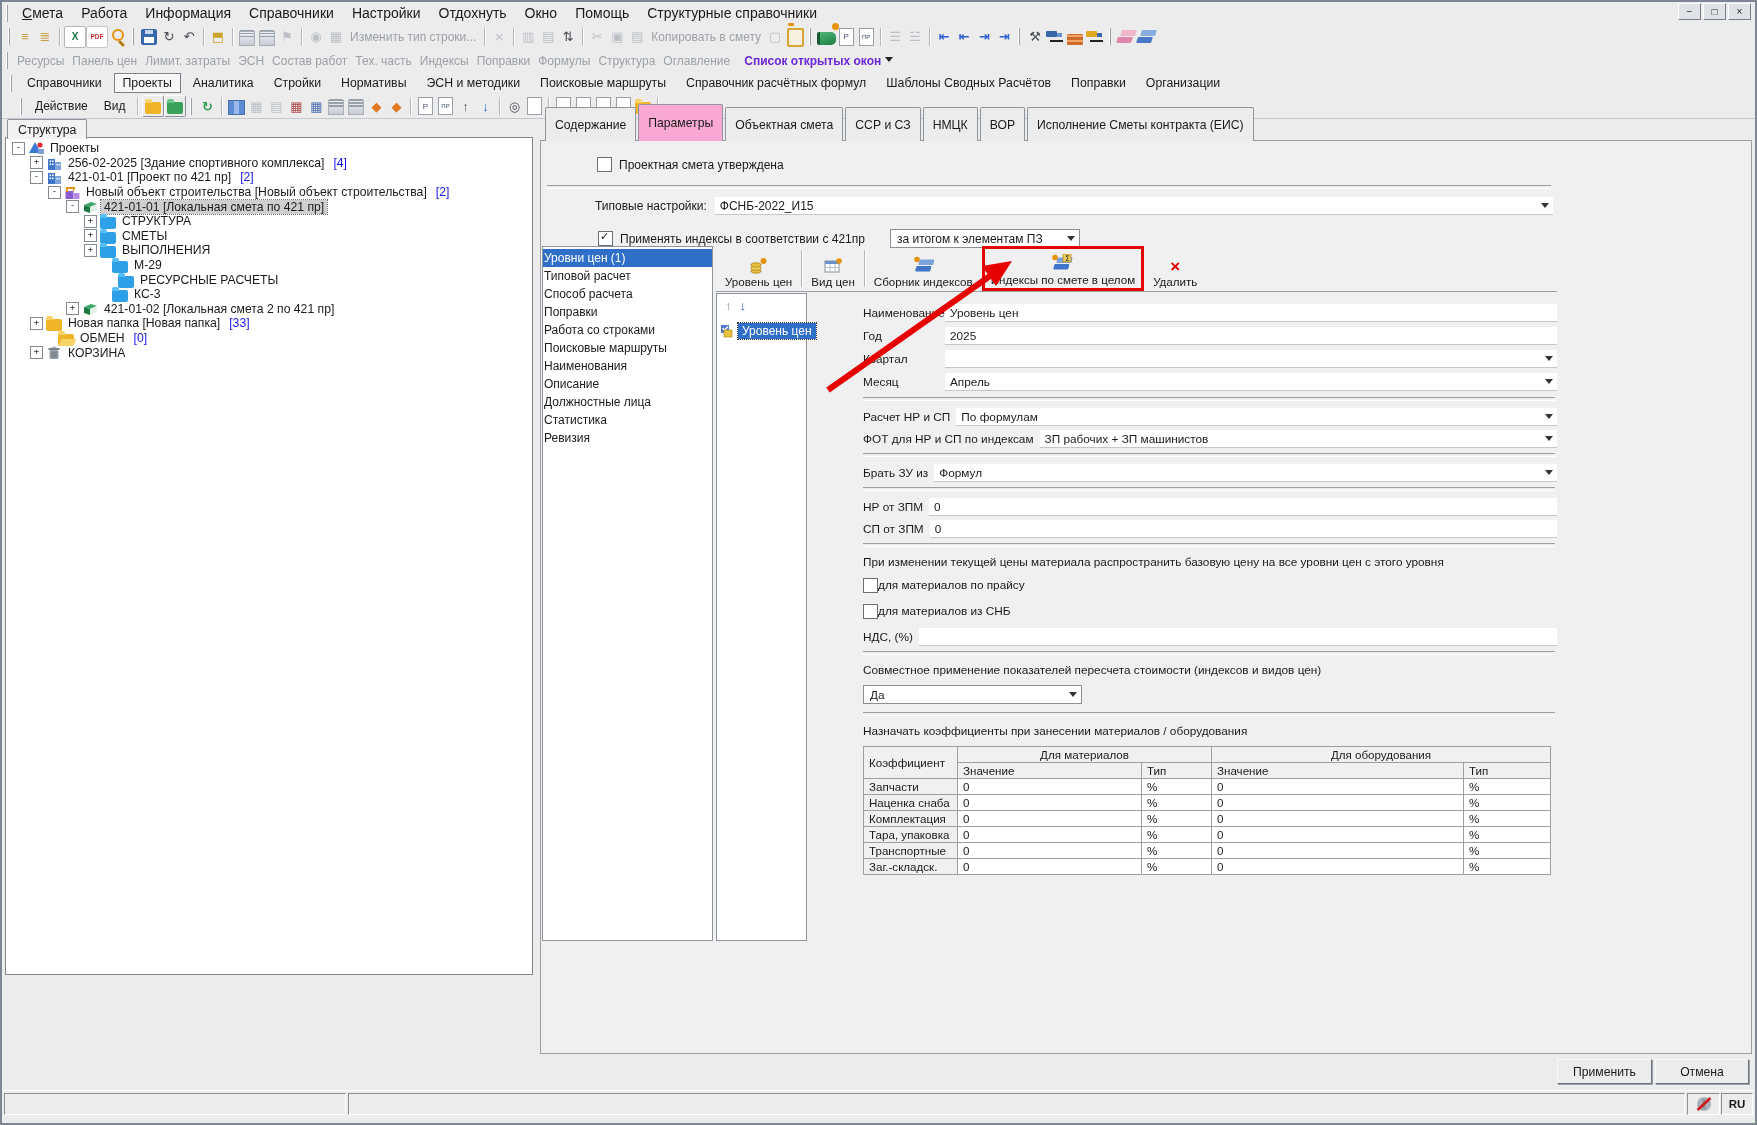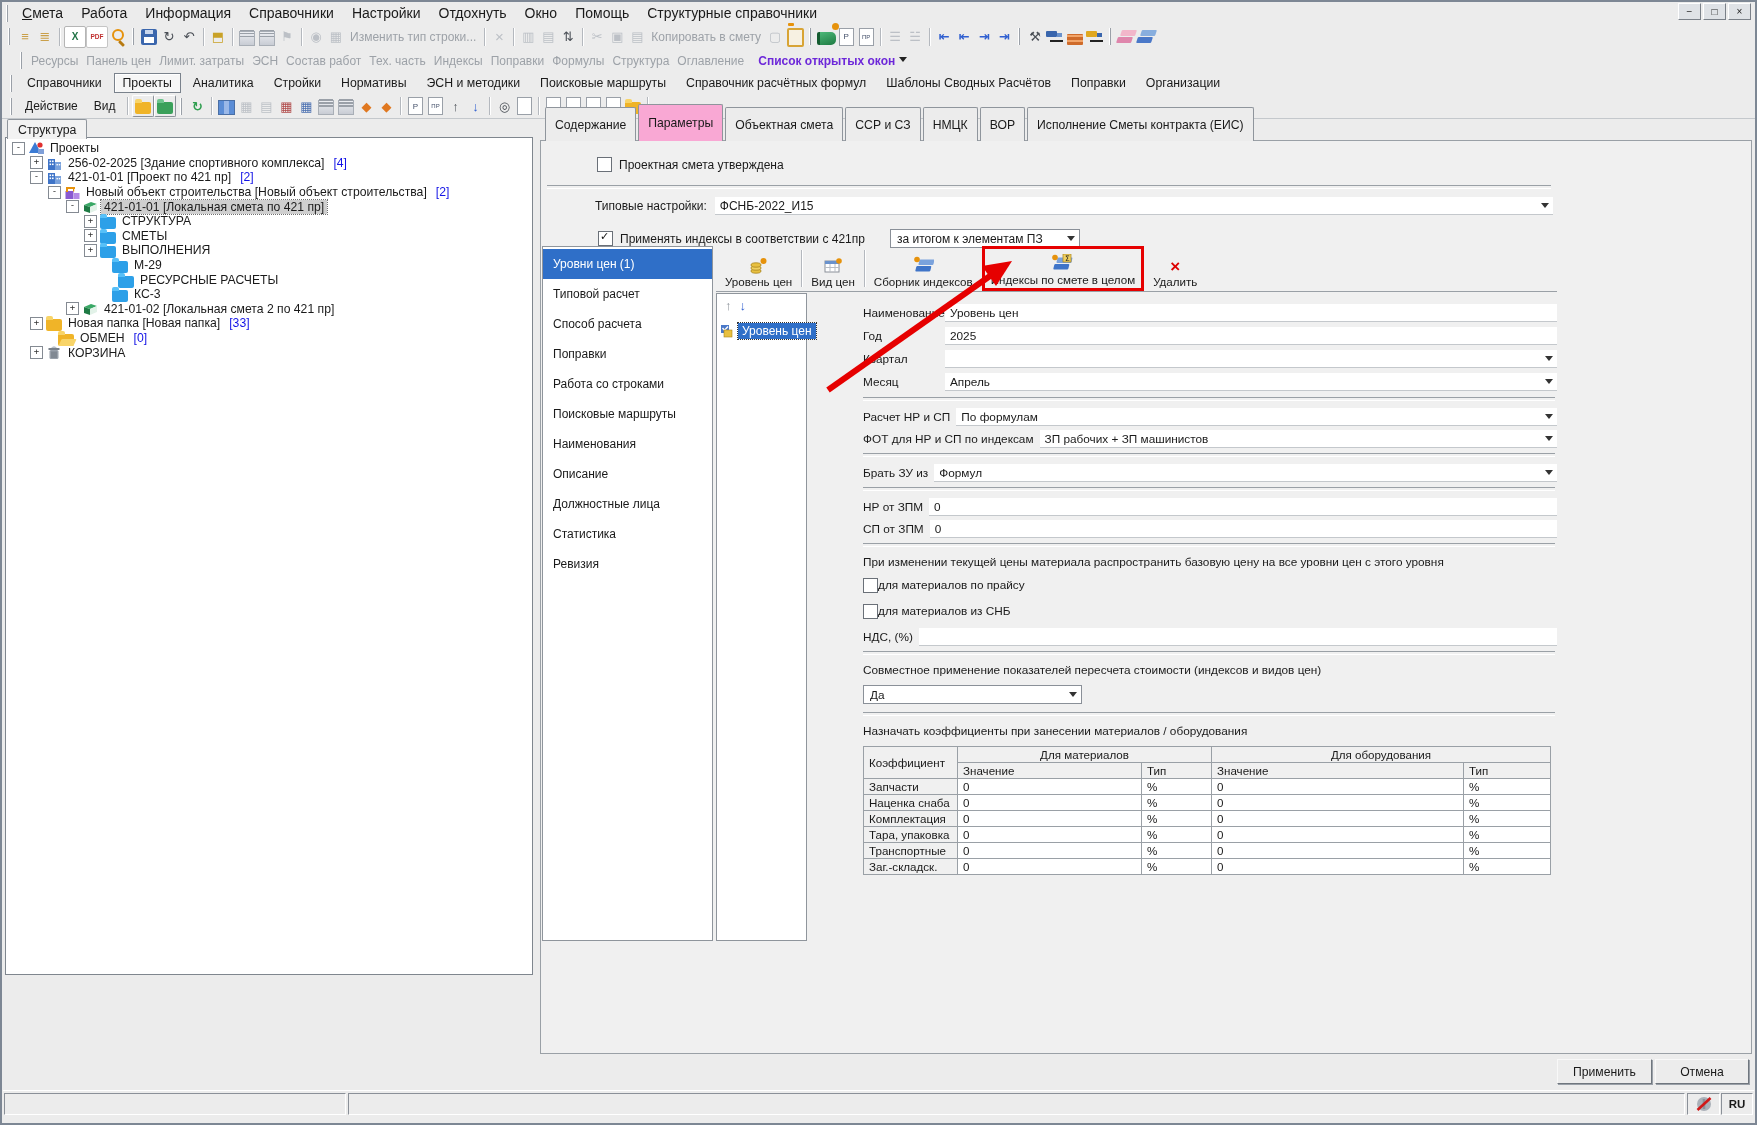--- a/index.html
+++ b/index.html
@@ -63,31 +63,31 @@
            background:#ececec;border-bottom:1px solid #d8d8d8;font-size:14px}
   .mi{padding:0 9px;white-space:nowrap;cursor:default}
   .mi.hk::first-letter{text-decoration:underline}
   .winbtns{position:absolute;top:3px;right:6px;display:flex;gap:2px;z-index:60}
   .wb{width:21px;height:15px;display:flex;align-items:center;justify-content:center;font-size:10px;
       border:1px solid;border-color:#fff #7a8088 #7a8088 #fff;background:#dfe2e6;color:#222}
 
   .toolbar1{position:absolute;top:24px;left:2px;right:2px;height:25px;display:flex;align-items:center;
             background:#ececec;border-bottom:1px solid #d4d4d4;padding-left:2px}
   .toolbar2{position:absolute;top:49px;left:2px;right:2px;height:23px;display:flex;align-items:center;
-            background:#ececec;border-bottom:1px solid #d4d4d4;padding-left:14px;font-size:12px}
+            background:#ececec;border-bottom:1px solid #d4d4d4;padding-left:0;font-size:12px}
   .openwin{font-weight:700;color:#6d28d9;margin-left:10px;white-space:nowrap}
   .caret{display:inline-block;width:0;height:0;border:4px solid transparent;border-top:5px solid #222;margin-left:4px;vertical-align:middle}
 
   .wtabs{position:absolute;top:72px;left:2px;right:2px;height:22px;display:flex;align-items:center;
          background:#ececec;border-bottom:1px solid #c8c8c8;padding-left:4px;font-size:12.3px}
   .wtab{padding:2px 8px;margin:0 2px;white-space:nowrap}
   .wtab.active{border:1px solid #7a828c;background:#f6f6f6;box-shadow:inset 1px 1px 0 #fff}
 
   .toolbar3{position:absolute;top:94px;left:2px;right:2px;height:24px;display:flex;align-items:center;
-            background:#ececec;border-bottom:1px solid #c4c8cc;padding-left:4px}
+            background:#ececec;border-bottom:1px solid #c4c8cc;padding-left:14px}
   .am{padding:0 8px;white-space:nowrap}
 
   
   .ltab{position:absolute;left:7px;top:119px;height:19px;padding:0 10px;display:flex;align-items:center;
         border:1px solid #8f959c;border-bottom:none;border-radius:2px 2px 0 0;background:#f2f2f2;z-index:2;font-size:12.3px}
   .treebox{position:absolute;left:5px;top:137px;width:526px;height:833px;background:#fff;
            border:1px solid #7f868e;overflow:hidden;padding-top:3px}
   .trow{height:14.6px;display:flex;align-items:center;white-space:nowrap;font-size:12.2px}
   .trow .lbl{padding:0 3px}
   .trow.sel .lbl{background:#cfcfcf;outline:1px dotted #707070}
@@ -109,21 +109,21 @@
   .cb.checked::after{content:"✓";position:absolute;top:-2px;left:1px;font-size:11px;font-weight:700;color:#111}
   .hline{position:absolute;height:2px;border-top:1px solid #9aa0a6;border-bottom:1px solid #fff}
 
   .fld{background:#fff;border-bottom:1px solid #c4c8cc;height:17px;display:flex;align-items:center;
        padding:0 5px;position:relative;flex:1}
   .fld .arr,.combo .arr{position:absolute;right:4px;top:6px;width:0;height:0;border:4px solid transparent;border-top:5px solid #333}
   .combo{background:#fff;border:1px solid #8a9098;height:17px;display:flex;align-items:center;padding:0 6px;position:relative}
 
   .optlist{position:absolute;left:1px;top:105px;width:171px;height:695px;background:#fff;border:1px solid #8f959c;
            padding-top:2px;font-size:12px;box-sizing:border-box}
-  .opt{height:30px;display:flex;align-items:center;padding-left:10px;white-space:nowrap}
+  .opt{height:18px;display:flex;align-items:center;padding-left:1px;white-space:nowrap}
   .opt.sel{background:#2f6fc8;color:#fff}
 
   .ltoolbar{position:absolute;left:175px;top:105px;width:841px;height:46px;border-bottom:1px solid #9aa0a6;
             display:flex;align-items:stretch;box-sizing:border-box}
   .lbtn{display:flex;flex-direction:column;align-items:center;justify-content:flex-end;padding:2px 9px 3px;gap:1px;
         font-size:11.6px;white-space:nowrap}
   .lbtn .lic{height:20px;display:flex;align-items:flex-end}
   .lbtn.boxed{border:3px solid #e60000;padding:0 6px 2px}
   .vsep{width:1px;background:#b4b8be;box-shadow:1px 0 0 #fff;margin:4px 0}
 

